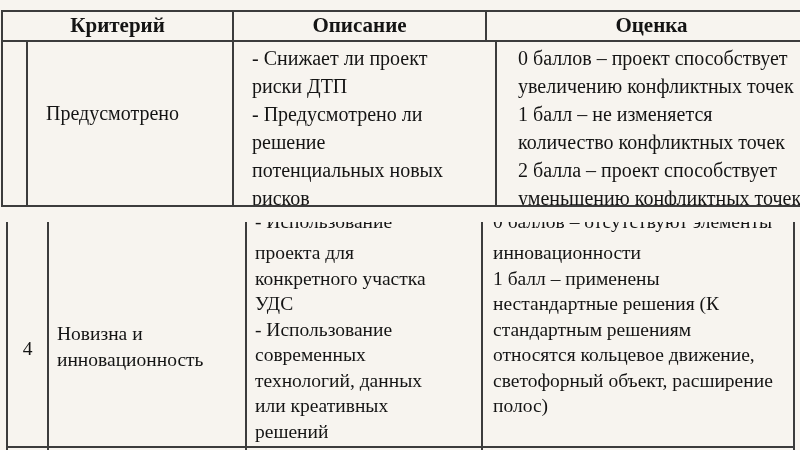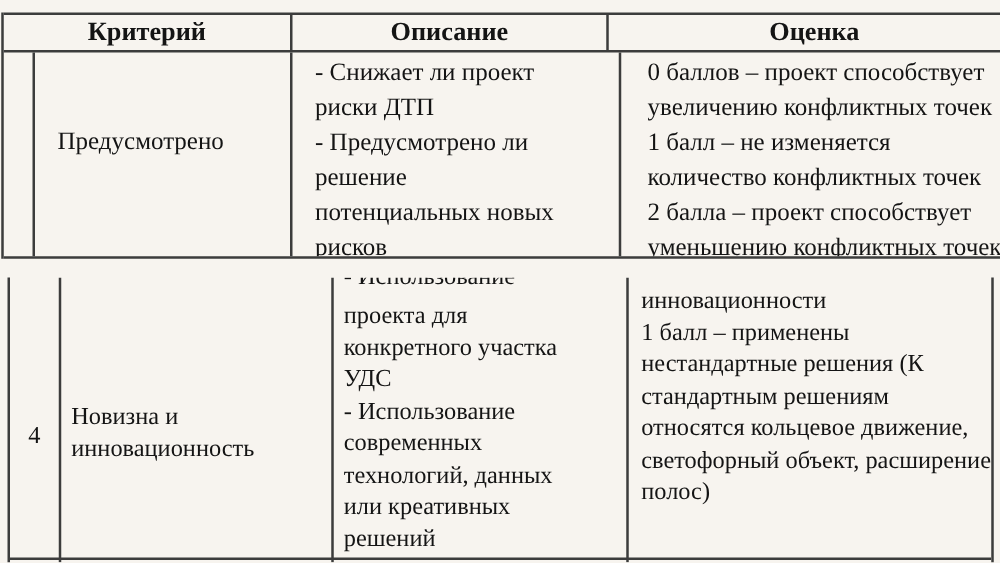--- a/index.html
+++ b/index.html
@@ -41,21 +41,21 @@
     border-left:2px solid #3c3c3c;border-right:2px solid #3c3c3c;
     box-sizing:border-box;overflow:hidden;
   }
   .t2 .brow{display:flex;height:228px;}
   .t2 .bcell{
     box-sizing:border-box;border-right:2px solid #3c3c3c;
     font-size:19.5px;line-height:25.5px;overflow:hidden;
   }
   .t2 .c-num{width:41px;text-align:center;}
   .t2 .c-num .pad{margin-top:114px;}
-  .t2 .c-crit{width:218px;padding-left:8px;}
+  .t2 .c-crit{width:198px;padding-left:8px;}
   .t2 .c-crit .pad{margin-top:99px;}
   .t2 .c-desc{width:236px;padding-left:8px;}
   .t2 .c-eval{flex:1;border-right:none;padding-left:10px;}
   .t2 .cutline{margin-top:-12px;line-height:24px;}
   .t2 .restlines{margin-top:6px;line-height:25.5px;}
   .t2 .rowdivider{
     position:absolute;left:0;right:0;top:224px;height:2px;background:#3c3c3c;
   }
 </style>
 </head>
@@ -99,20 +99,21 @@
       <div class="restlines ml">проекта для
 конкретного участка
 УДС
 - Использование
 современных
 технологий, данных
 или креативных
 решений</div>
     </div>
     <div class="bcell c-eval">
+      <div class="cutline">0 баллов – отсутствуют элементы</div>
       <div class="restlines ml">инновационности
 1 балл – применены
 нестандартные решения (К
 стандартным решениям
 относятся кольцевое движение,
 светофорный объект, расширение
 полос)</div>
     </div>
   </div>
   <div class="rowdivider"></div>

